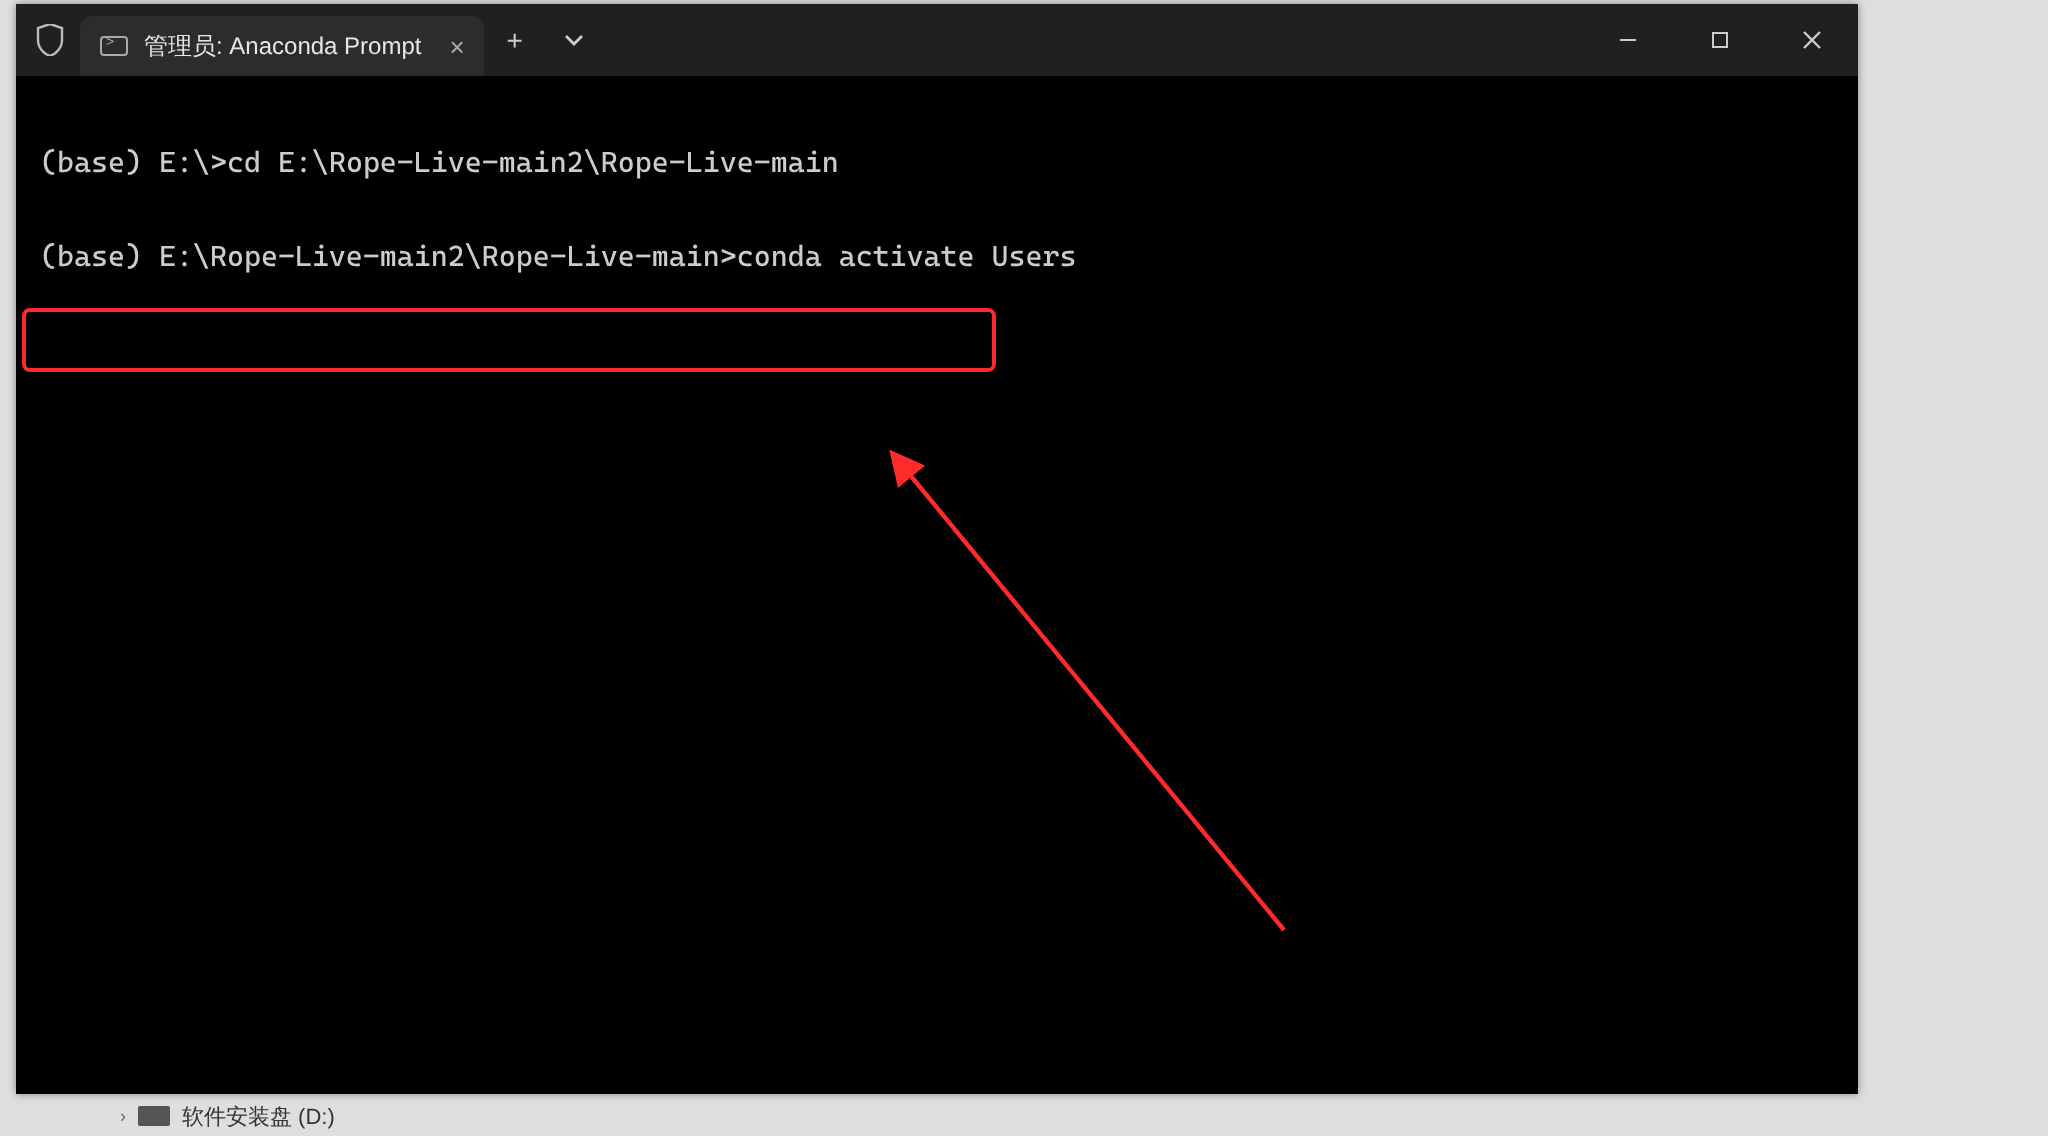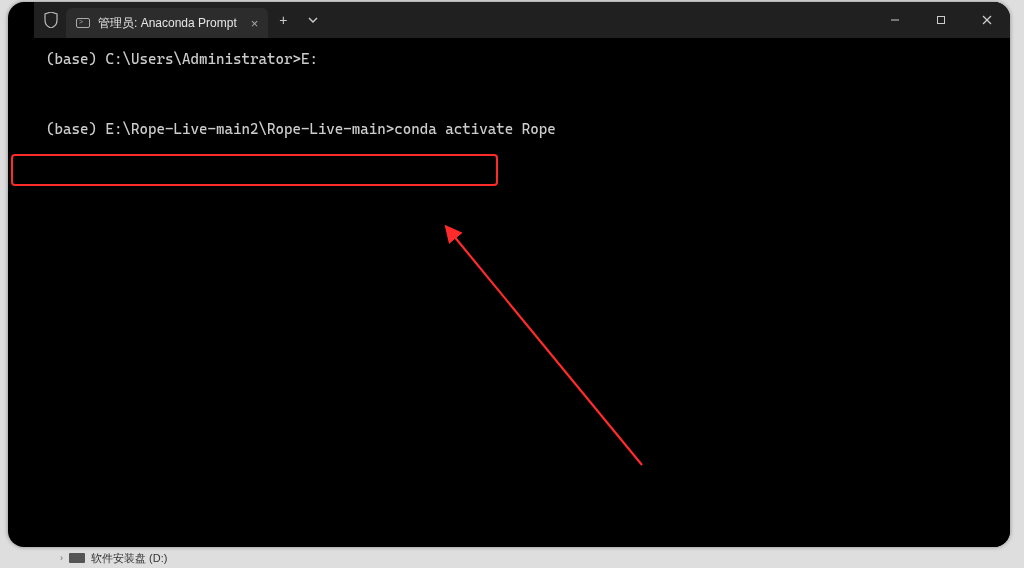--- a/index.html
+++ b/index.html
@@ -7,27 +7,26 @@
     width: 1024px;
     height: 568px;
     background: #dedede;
     font-family: "Segoe UI", sans-serif;
     overflow: hidden;
   }
   .window {
     position: absolute;
     left: 8px;
     top: 2px;
-    width: 1002px;
+    width: 921px;
     height: 545px;
     background: #000000;
-    border-radius: 16px;
+    border-radius: 0;
     overflow: hidden;
     box-shadow: 0 0 4px rgba(0,0,0,.4);
-    padding-left: 26px;
   }
   .titlebar {
     height: 36px;
     background: #202020;
     display: flex;
     align-items: stretch;
     color: #ddd;
   }
   .title-left {
     display: flex;
@@ -198,24 +197,24 @@
       <div class="winbtn">
         <svg width="10" height="10" viewBox="0 0 10 10">
           <line x1="1" y1="1" x2="9" y2="9" stroke="#ccc" stroke-width="1.2"></line>
           <line x1="9" y1="1" x2="1" y2="9" stroke="#ccc" stroke-width="1.2"></line>
         </svg>
       </div>
     </div>
   </div>
 
   <div class="terminal">
-    <div class="line"><span>(base) C:\Users\Administrator&gt;</span><span>E:</span></div>
     <div class="line">&nbsp;</div>
+    <div class="line"><span>(base) E:\&gt;</span><span>cd E:\Rope-Live-main2\Rope-Live-main</span></div>
     <div class="line">&nbsp;</div>
-    <div class="line"><span>(base) E:\Rope-Live-main2\Rope-Live-main&gt;</span><span>conda activate Rope</span></div>
+    <div class="line"><span>(base) E:\Rope-Live-main2\Rope-Live-main&gt;</span><span>conda activate Users</span></div>
     <div class="line">&nbsp;</div>
   </div>
 
   <div class="hl-box" id="hlbox" style="left: 3px; top: 152px; width: 487px; height: 32px;"></div>
 
   <svg class="arrow-svg" id="arrowsvg" width="1002" height="545" style="left: 0px; top: 0px;">
     <defs>
       <marker id="ah" markerWidth="8" markerHeight="8" refX="2" refY="4" orient="auto">
         <path d="M0,0 L8,4 L0,8 Z" fill="#ff2b2b"></path>
       </marker>

